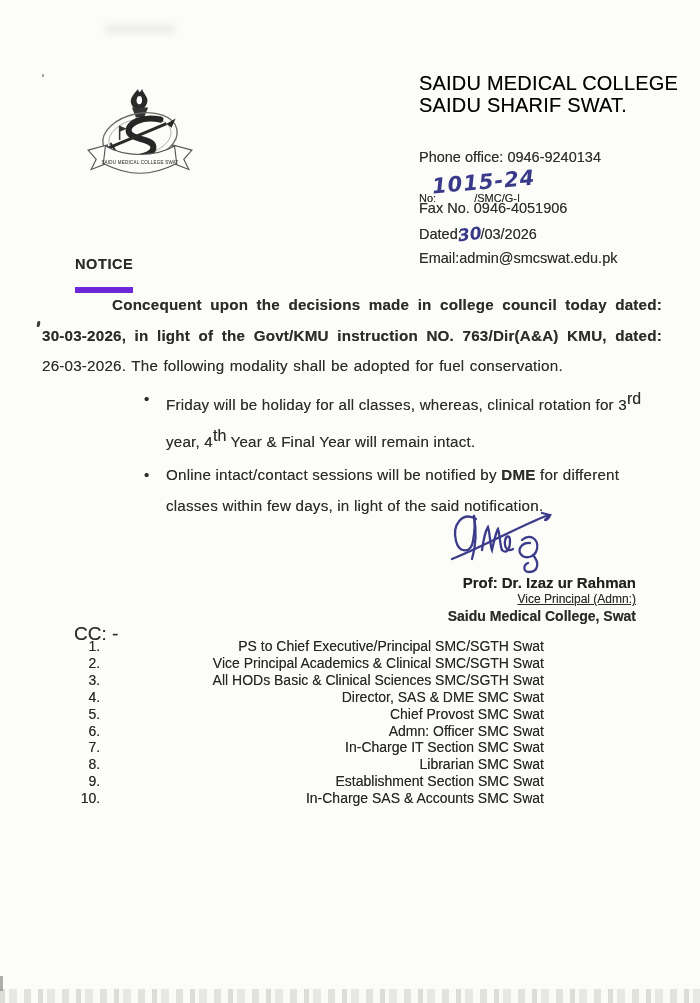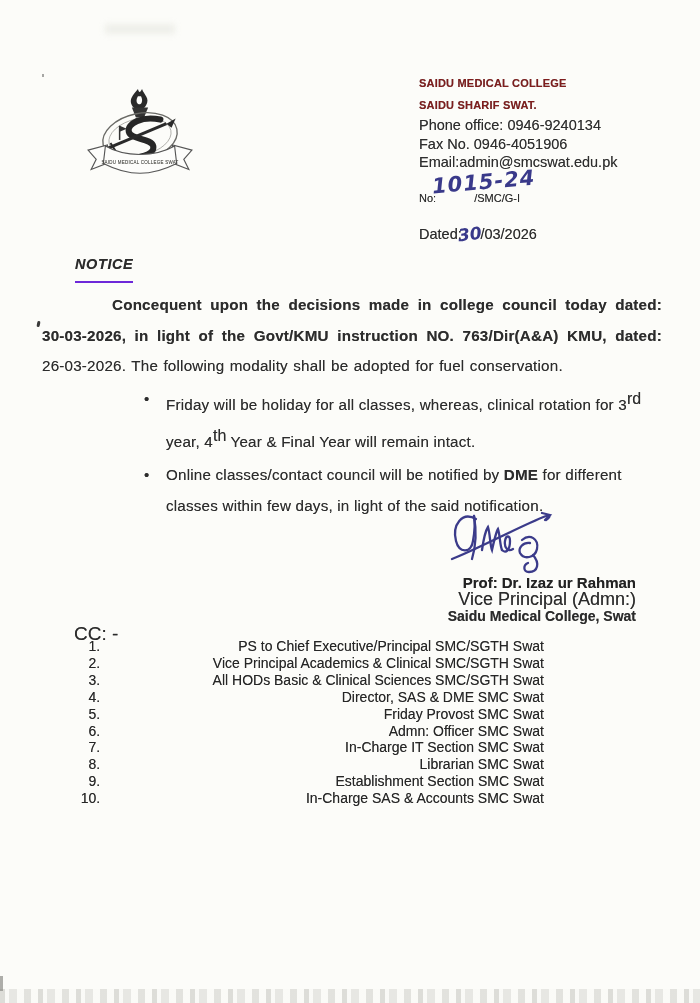--- a/index.html
+++ b/index.html
@@ -7,51 +7,51 @@
     position:relative; width:700px; height:1003px; margin:0 auto;
     background:#fcfcf9;
     font-family:"Liberation Sans", sans-serif;
     color:#2b2b2b; overflow:hidden;
     text-shadow:0 0 0.4px rgba(43,43,43,0.55);
   }
   .abs { position:absolute; }
 
   
   .letterhead { left:419px; top:72px; width:272px; }
-  .college-name { font-size:11px; font-weight:bold; line-height:22px; letter-spacing:0.2px; color:#7f1d1d; }
-  .contact { font-size:14.5px; line-height:18.6px; color:#2e2e2e; }
+  .college-name { font-size:20px; font-weight:normal; line-height:22px; letter-spacing:0.2px; color:#000000; }
+  .contact { font-size:14.5px; line-height:18.6px; color:#2e2e2e;margin-top:32px; }
   .hand { font-family:"DejaVu Sans", sans-serif; font-style:italic; color:#39398a; text-shadow:none; }
   .ref-hand { left:432px; top:170px; font-size:21px; font-weight:600; transform:rotate(-5deg); letter-spacing:1px; }
   .no-line { left:419px; top:192px; font-size:11px; }
   .no-gap { display:inline-block; width:38px; }
   .dated-line { left:419px; top:223px; font-size:14.5px; }
   .dated-day { display:inline-block; font-size:17px; font-weight:700; transform:rotate(-7deg); margin:0 -1px 0 -4px; position:relative; top:1px; }
 
   
   .notice-heading { left:75px; top:256px; font-size:14.5px; font-weight:bold; letter-spacing:0.6px; }
-  .notice-heading span { border-bottom:2px solid #6d28d9; padding-bottom:9px;font-style:italic; }
+  .notice-heading span { border-bottom:6px solid #6d28d9; padding-bottom:15px; }
 
   
   .body-para { left:42px; top:290px; width:620px; font-size:15.2px; line-height:30.6px; letter-spacing:0.2px; word-spacing:1px; color:#2c2c2c; }
   .jline { text-align:justify; text-align-last:justify;font-weight:bold; }
   .jline.indent { padding-left:70px; }
 
   
   .bullet { left:142px; width:510px; font-size:15.2px; line-height:30.6px; letter-spacing:0.2px; color:#2c2c2c; padding-left:24px; box-sizing:border-box; }
   .bullet::before { content:"•"; position:absolute; left:2px; top:0; font-size:15px; }
   .bullet-1 { top:384px; }
   .bullet-2 { top:460px; }
   .bullet sup { font-size:16px; letter-spacing:0; }
   .bullet b { font-weight:bold; }
 
   
   .sig-svg { left:446px; top:505px; }
   .sign-block { left:396px; top:574px; width:240px; text-align:right; }
   .sign-name { font-size:15px; font-weight:bold; line-height:17px; color:#222; }
-  .sign-title { font-size:18px; line-height:16.5px; }
+  .sign-title { font-size:12px; line-height:16.5px;text-decoration:underline; }
   .sign-org { font-size:14px; line-height:16.5px;font-weight:bold; }
 
   
   .cc-label { left:74px; top:623px; font-size:19px; }
   .cc-list { left:74px; top:638px; width:440px; margin:0; padding-left:30px; font-size:14px; line-height:16.9px; color:#262626; }
   .cc-list li { padding-left:3px;text-align:right; }
 
   
   .stray-mark { left:37px; top:321px; width:2.5px; height:6px; background:#3a3a3a; border-radius:2px; transform:rotate(12deg); }
   .smudge-top { left:105px; top:24px; width:70px; height:10px; background:rgba(175,185,165,0.18); filter:blur(3px); }
@@ -125,21 +125,21 @@
   <div class="abs body-para">
     <div class="jline indent">Concequent upon the decisions made in college council today dated:</div>
     <div class="jline">30-03-2026, in light of the Govt/KMU instruction NO. 763/Dir(A&amp;A) KMU, dated:</div>
     <div>26-03-2026. The following modality shall be adopted for fuel conservation.</div>
   </div>
 
   <div class="abs bullet bullet-1">
     <span>Friday will be holiday for all classes, whereas, clinical rotation for 3</span><sup>rd</sup><span> year, 4</span><sup>th</sup><span> Year &amp; Final Year will remain intact.</span>
   </div>
   <div class="abs bullet bullet-2">
-    <span>Online classes/contact council will be notified by </span><b>DME</b><span> for different classes within few days, in light of the said notification.</span>
+    <span>Online intact/contact sessions will be notified by </span><b>DME</b><span> for different classes within few days, in light of the said notification.</span>
   </div>
 
   <svg class="abs sig-svg" width="120" height="74" viewBox="0 0 120 74">
     <g fill="none" stroke="#3b3b8a" stroke-width="2.3" stroke-linecap="round">
       <path d="M30 14 C16 6 6 20 10 36 C13 48 25 49 27 36 C29 25 29 17 28 11"></path>
       <path d="M28 11 C31 28 29 44 26 54"></path>
       <path d="M36 45 C38 31 40 25 42 22 C44 28 44 40 46 45 C48 36 50 27 52 24 C54 30 54 41 56 45"></path>
       <path d="M56 45 C60 49 64 45 64 36 C64 30 60 30 59 36 C58 43 62 47 67 44"></path>
       <path d="M6 54 C32 44 72 22 100 11 C104 9 105 12 100 15"></path>
       <path d="M96 8 l8 2 l-5 5"></path>
@@ -153,21 +153,21 @@
     <div class="sign-title">Vice Principal (Admn:)</div>
     <div class="sign-org">Saidu Medical College, Swat</div>
   </div>
 
   <div class="abs cc-label">CC: -</div>
   <ol class="abs cc-list">
     <li>PS to Chief Executive/Principal SMC/SGTH Swat</li>
     <li>Vice Principal Academics &amp; Clinical SMC/SGTH Swat</li>
     <li>All HODs Basic &amp; Clinical Sciences SMC/SGTH Swat</li>
     <li>Director, SAS &amp; DME SMC Swat</li>
-    <li>Friday Provost SMC Swat</li>
+    <li>Chief Provost SMC Swat</li>
     <li>Admn: Officer SMC Swat</li>
     <li>In-Charge IT Section SMC Swat</li>
     <li>Librarian SMC Swat</li>
     <li>Establishment Section SMC Swat</li>
     <li>In-Charge SAS &amp; Accounts SMC Swat</li>
   </ol>
 
   <div class="abs edge-mark"></div>
   <div class="abs bottom-noise"></div>
 </div>

